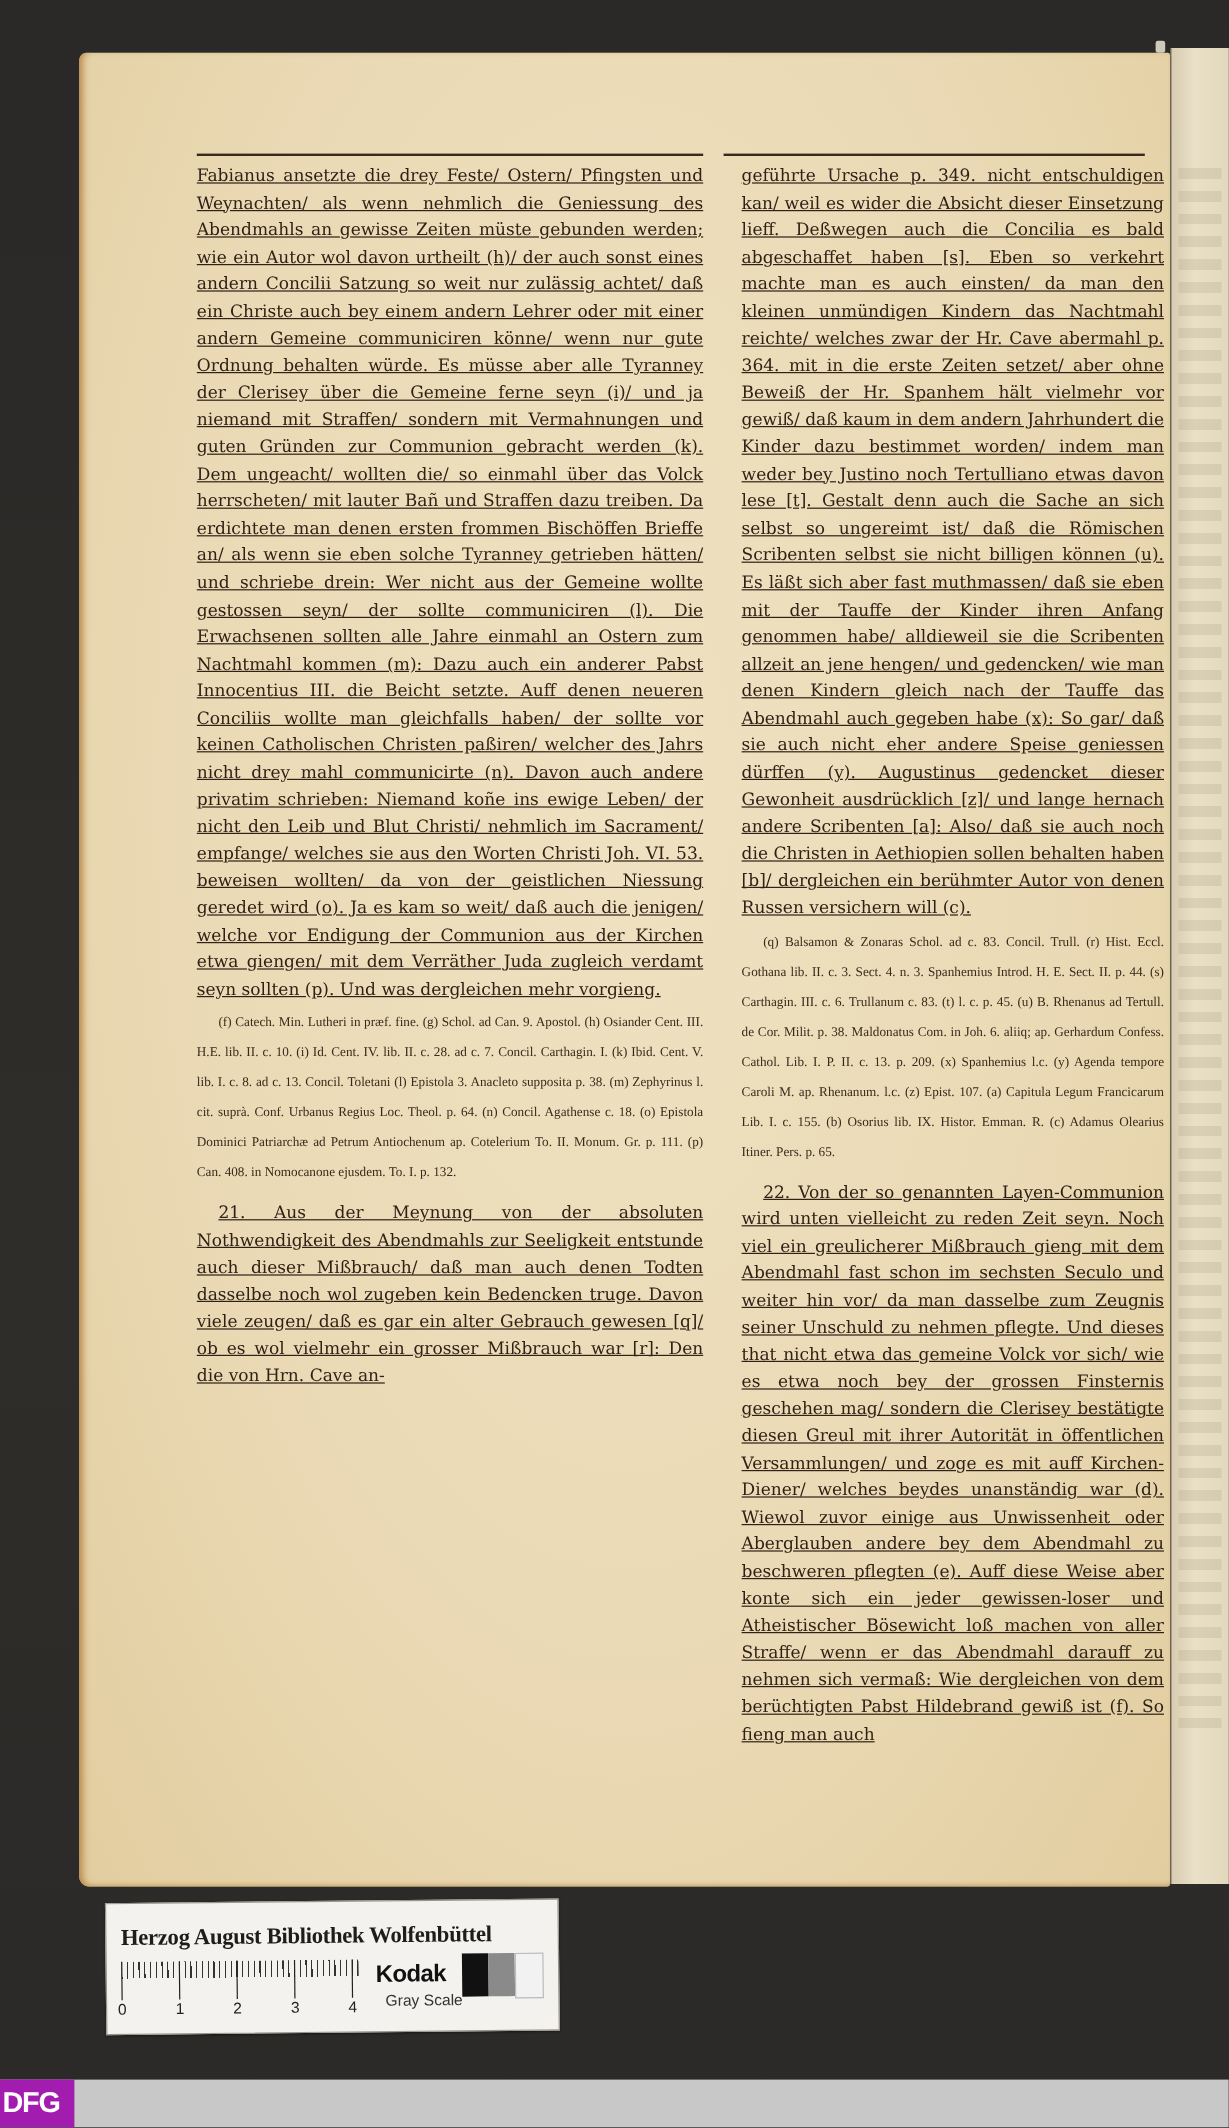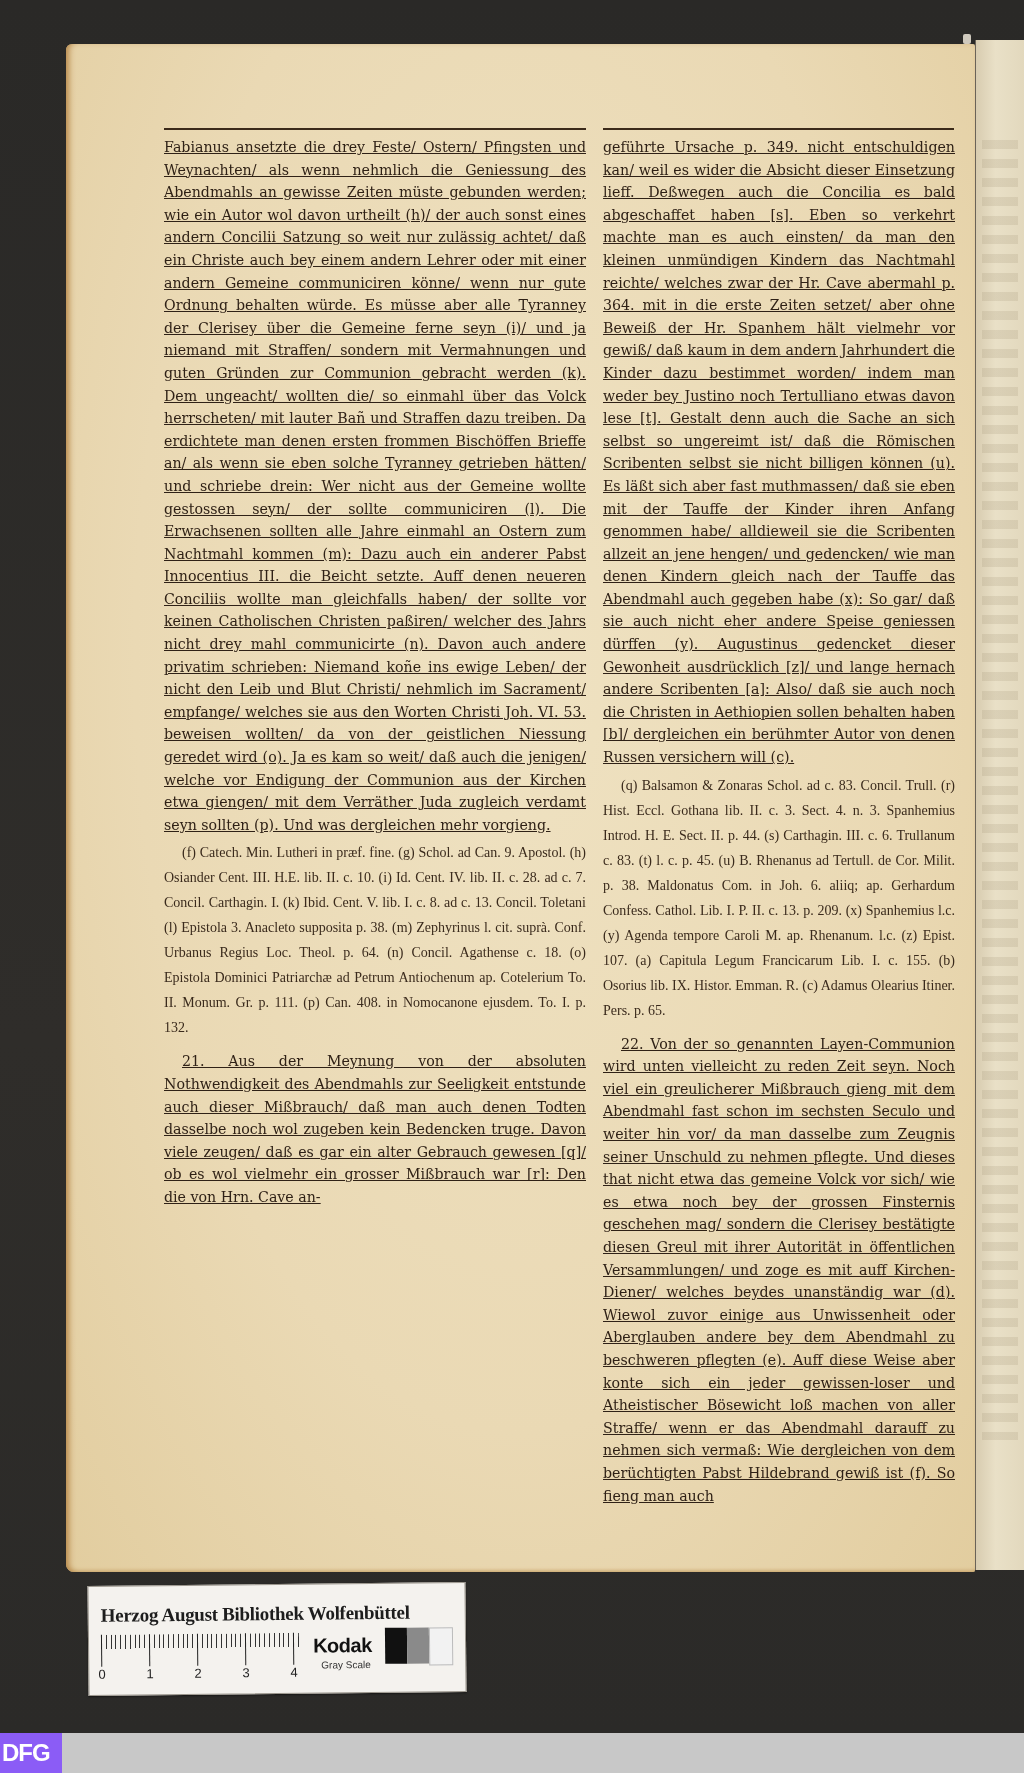--- a/index.html
+++ b/index.html
@@ -37,26 +37,26 @@
     position: absolute; top: 84px; height: 2px; background: #3b2a1a;
   }
   .header-rule-left { left: 98px; width: 422px; }
   .header-rule-right { left: 537px; width: 351px; }
   .col {
     position: absolute; top: 92px; color: #2f2116;
     font-family: "DejaVu Serif", serif; font-size: 14.2px; line-height: 22.6px;
     text-align: justify;
   }
   .col-left { left: 98px; width: 422px; }
-  .col-right { left: 537px; width: 352px; }
+  .col-right { left: 552px; width: 352px; }
   .para { margin: 0; text-indent: 0; text-decoration: underline; }
   .para.indent { text-indent: 18px; }
   .notes {
     margin: 4px 0 10px 0; font-family: "Liberation Serif", serif;
-    font-size: 14px; line-height: 25px; color: #3a2a1c; text-align: justify;
+    font-size: 11px; line-height: 25px; color: #3a2a1c; text-align: justify;
   }
   .notes.indent { text-indent: 18px; }
   .catchword { text-align: right; margin: 0; }
   .label-card {
     position: absolute; left: 88px; top: 1584px; width: 376px; height: 108px;
     background: #f4f2ee; border: 1px solid #9a958c; transform: rotate(-0.6deg);
     box-shadow: 0 1px 2px rgba(0,0,0,0.5);
   }
   .label-title {
     position: absolute; left: 12px; top: 18px; font-family: "Liberation Serif", serif;
@@ -75,29 +75,29 @@
   .ruler-num {
     position: absolute; top: 80px; font-family: "Liberation Sans", sans-serif;
     font-size: 13px; color: #222;
   }
   .kodak {
     position: absolute; left: 224px; top: 50px; font-family: "Liberation Sans", sans-serif;
     font-weight: bold; font-size: 20px; color: #111; letter-spacing: -0.5px;
   }
   .kodak-sub {
     position: absolute; left: 232px; top: 75px; font-family: "Liberation Sans", sans-serif;
-    font-size: 10px; color: #333;
+    font-size: 13px; color: #333;
   }
   .gray-swatch { position: absolute; top: 44px; width: 22px; height: 36px; }
   .footer-bar {
     position: absolute; left: 0; top: 1733px; width: 1024px; height: 40px;
     background: #c8c8c8;
   }
   .dfg-logo {
-    position: absolute; left: 0; top: 0; width: 62px; height: 40px; background: #8b5cf6;
+    position: absolute; left: 0; top: 0; width: 62px; height: 40px; background: #a21caf;
     color: #fff; font-family: "Liberation Sans", sans-serif; font-weight: bold;
     font-size: 24px; line-height: 40px; text-align: left; padding-left: 2px; box-sizing: border-box;
     letter-spacing: -1px;
   }
   .footer-text {
     position: absolute; left: 100px; top: 7px; font-family: "Liberation Sans", sans-serif;
     font-size: 22px; color: #111; letter-spacing: -0.6px; white-space: nowrap;
   }
   .corner-tab {
     position: absolute; left: 963px; top: 34px; width: 8px; height: 10px;

